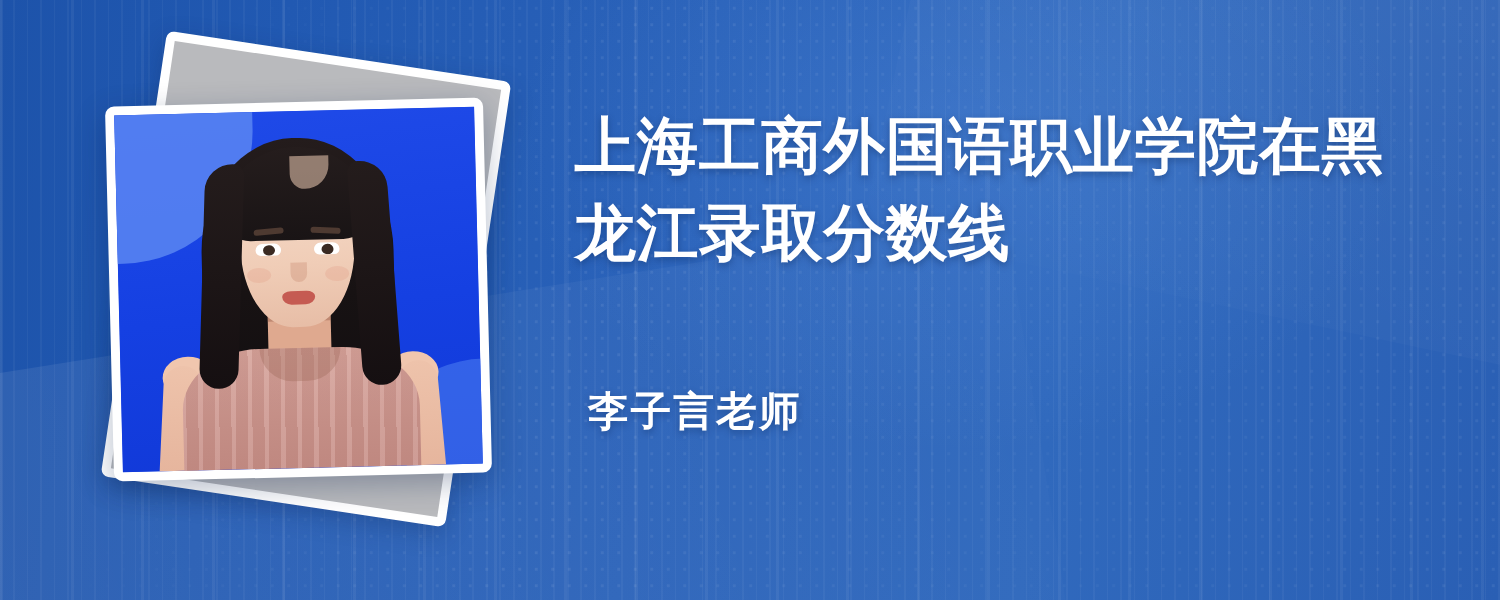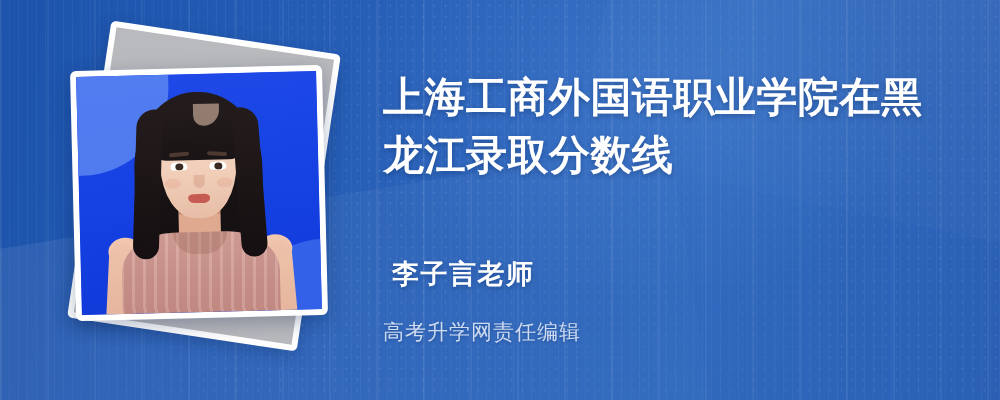--- a/index.html
+++ b/index.html
@@ -338,16 +338,15 @@
           </div>
         <div class="pt-nose"></div>
         <div class="pt-lip"></div>
       </div>
     </div>
   </div>
 
   <div class="content">
     <div class="title">上海工商外国语职业学院在黑龙江录取分数线</div>
     <div class="byline">李子言老师</div>
-    <div class="byrole">高考升学网责任编辑</div>
   </div>
 
 </div>
 
 </body></html>

